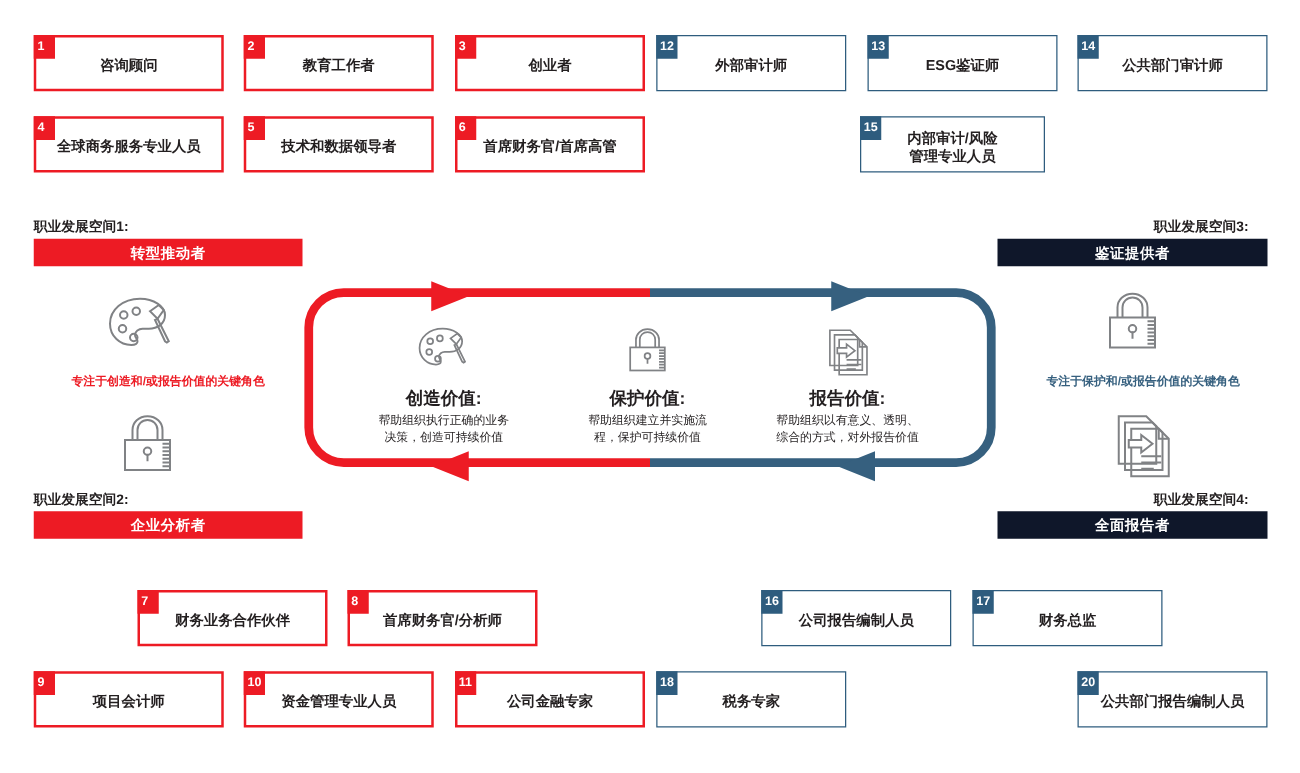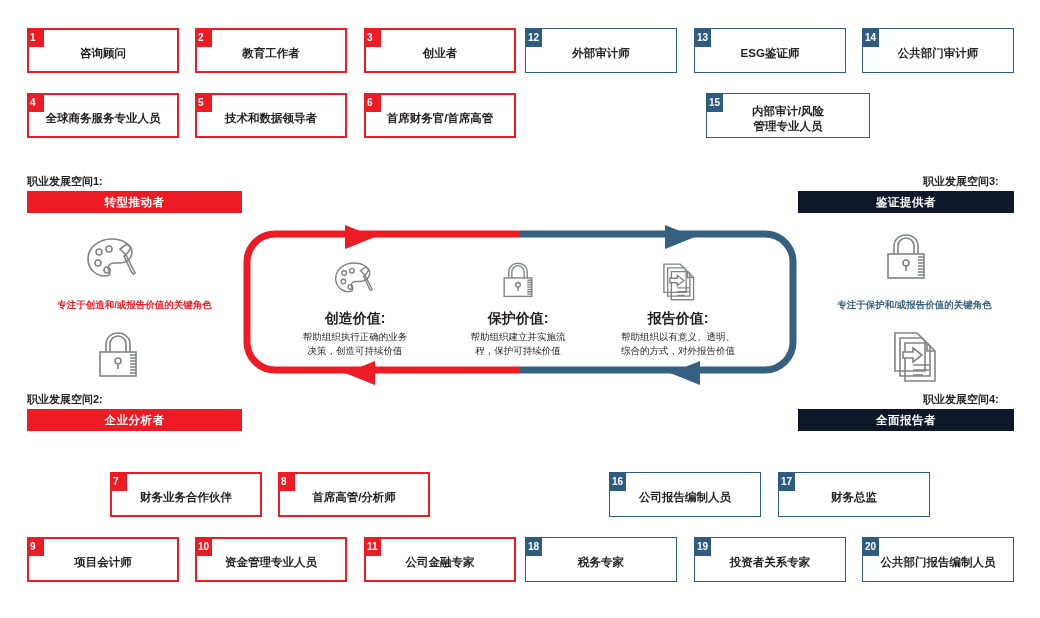--- a/index.html
+++ b/index.html
@@ -141,21 +141,21 @@
     <span class="role-label">外部审计师</span>
   </div>
   <div class="role-box blue" style="left:694px;top:28px;width:152px;height:45px;">
     <span class="role-num">13</span>
     <span class="role-label">ESG鉴证师</span>
   </div>
   <div class="role-box blue" style="left:862px;top:28px;width:152px;height:45px;">
     <span class="role-num">14</span>
     <span class="role-label">公共部门审计师</span>
   </div>
-  <div class="role-box blue" style="left:706px;top:93px;width:164px;height:45px;">
+  <div class="role-box blue" style="left:688px;top:93px;width:148px;height:45px;">
     <span class="role-num">15</span>
     <span class="role-label" style="white-space:pre-line;">内部审计/风险
 管理专业人员</span>
   </div>
 
   <div class="space-caption" style="left:27px;top:174px;">职业发展空间1:</div>
   <div class="header-bar red" style="left:27px;top:191px;width:215px;">
     <span>转型推动者</span>
   </div>
 
@@ -304,21 +304,21 @@
     <div class="value-desc" style="white-space:pre-line;">帮助组织以有意义、透明、
 综合的方式，对外报告价值</div>
   </div>
 
   <div class="role-box red" style="left:110px;top:472px;width:152px;height:45px;">
     <span class="role-num">7</span>
     <span class="role-label">财务业务合作伙伴</span>
   </div>
   <div class="role-box red" style="left:278px;top:472px;width:152px;height:45px;">
     <span class="role-num">8</span>
-    <span class="role-label">首席高管/分析师</span>
+    <span class="role-label">首席财务官/分析师</span>
   </div>
   <div class="role-box red" style="left:27px;top:537px;width:152px;height:45px;">
     <span class="role-num">9</span>
     <span class="role-label">项目会计师</span>
   </div>
   <div class="role-box red" style="left:195px;top:537px;width:152px;height:45px;">
     <span class="role-num">10</span>
     <span class="role-label">资金管理专业人员</span>
   </div>
   <div class="role-box red" style="left:364px;top:537px;width:152px;height:45px;">
@@ -331,22 +331,18 @@
     <span class="role-label">公司报告编制人员</span>
   </div>
   <div class="role-box blue" style="left:778px;top:472px;width:152px;height:45px;">
     <span class="role-num">17</span>
     <span class="role-label">财务总监</span>
   </div>
   <div class="role-box blue" style="left:525px;top:537px;width:152px;height:45px;">
     <span class="role-num">18</span>
     <span class="role-label">税务专家</span>
   </div>
-  <div class="role-box blue" style="left:694px;top:537px;width:152px;height:45px;">
-    <span class="role-num">19</span>
-    <span class="role-label">投资者关系专家</span>
-  </div>
   <div class="role-box blue" style="left:862px;top:537px;width:152px;height:45px;">
     <span class="role-num">20</span>
     <span class="role-label">公共部门报告编制人员</span>
   </div>
 
 </div>
 
 </body></html>

